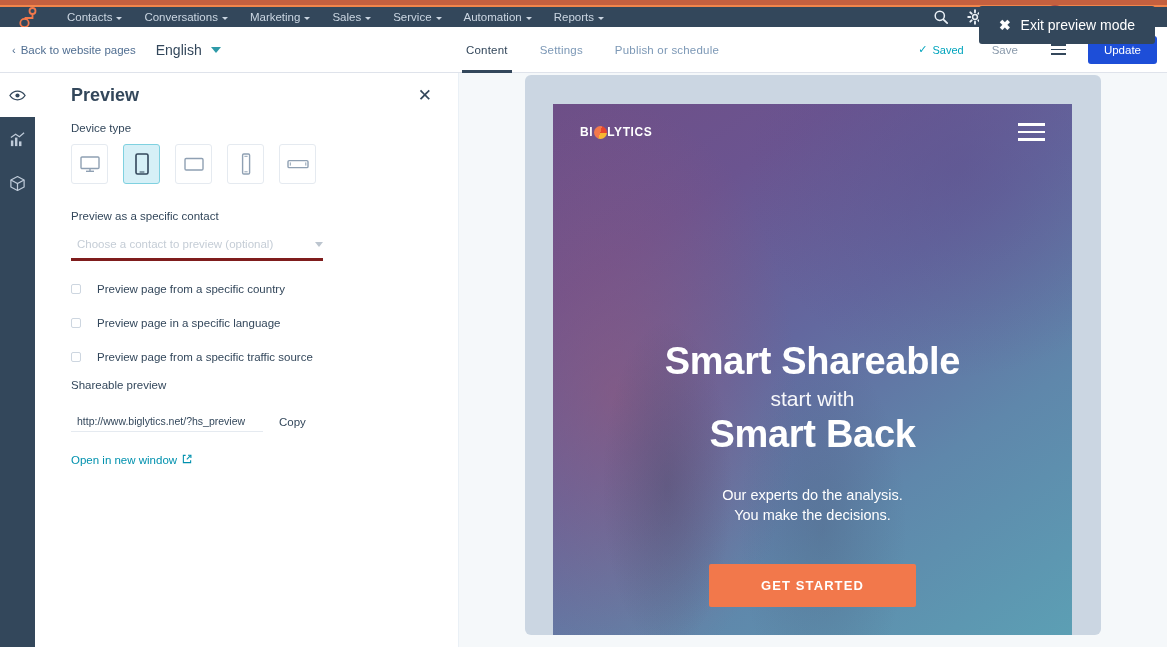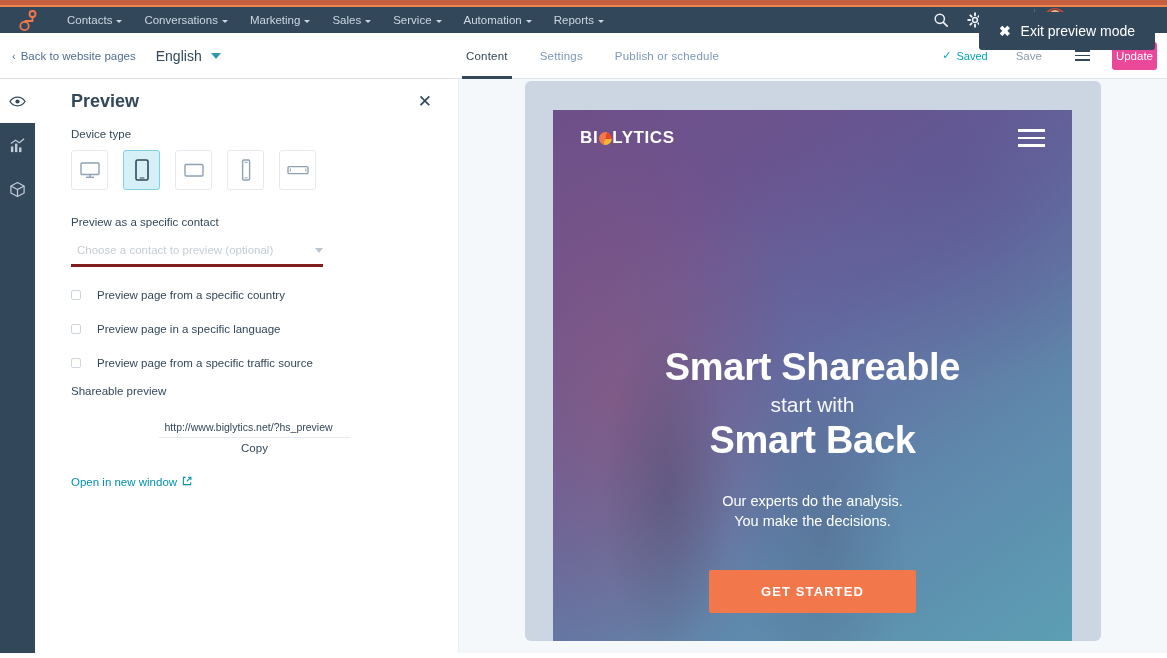--- a/index.html
+++ b/index.html
@@ -9,21 +9,21 @@
     font-family: "Liberation Sans", sans-serif;
     background: #ffffff;
   }
 
   
   #orange-stripe { height: 5px; background: #c4603f; }
   #orange-stripe-2 { height: 2px; background: #f2854b; }
 
   
   #navbar {
-    height: 26px; background: #33475b;
+    height: 20px; background: #33475b;
     display: flex; align-items: center; padding: 0 14px;
   }
   #brand-logo { width: 26px; height: 26px; margin-right: 16px; flex: 0 0 auto; }
   .nav-item {
     color: #cbd6e2; font-size: 11.5px; padding: 0 11px;
     display: flex; align-items: center; gap: 4px;
     height: 38px; cursor: pointer; white-space: nowrap;
   }
   .caret-down {
     width: 0; height: 0; border-left: 3.2px solid transparent;
@@ -102,22 +102,22 @@
     font-size: 11.5px; color: #8a9aab; padding: 0 18px; cursor: pointer;
     background: none; border: none; font-family: inherit;
   }
   #menu-btn {
     width: 34px; height: 30px; display: flex; flex-direction: column;
     justify-content: center; align-items: center; gap: 3px; cursor: pointer;
     margin: 0 6px;
   }
   #menu-btn span { display: block; width: 15px; height: 1.6px; background: #33475b; }
   #update-btn {
-    background: #ec4899; color: #fff; border: none; border-radius: 3px;
-    font-size: 11.5px; padding: 8px 4px; cursor: pointer;
+    background: #1d4ed8; color: #fff; border: none; border-radius: 3px;
+    font-size: 11.5px; padding: 8px 16px; cursor: pointer;
     font-family: inherit; margin-left: 6px;
   }
 
   
   #body-wrap { display: flex; height: 574px; }
 
   
   #icon-rail {
     width: 35px; background: #33475b; flex: 0 0 35px;
     display: flex; flex-direction: column; align-items: stretch;
@@ -171,22 +171,22 @@
   .check-box {
     width: 10px; height: 10px; border: 1px solid #cdd6e0; border-radius: 2px;
     background: #fff; flex: 0 0 auto;
   }
   .check-label { font-size: 11.5px; color: #33475b; }
 
   #shareable-label {
     font-size: 11.5px; color: #33475b; padding-left: 16px; margin-top: 16px;
   }
   #share-row {
-    display: flex; align-items: center; gap: 4px;
-    padding-left: 16px; margin-top: 20px; flex-direction: column;
+    display: flex; align-items: center; gap: 16px;
+    padding-left: 16px; margin-top: 20px;
   }
   #share-url {
     width: 192px; font-size: 10.5px; color: #33475b;
     border: none; border-bottom: 1px solid #e5eaf0;
     padding: 4px 6px; font-family: inherit; background: #fff;
   }
   #copy-link { font-size: 11.5px; color: #33475b; cursor: pointer; }
   #open-new {
     display: flex; align-items: center; gap: 5px;
     font-size: 11.5px; color: #0091ae; padding-left: 16px;
@@ -230,21 +230,21 @@
     background:
       radial-gradient(ellipse 90px 230px at 22% 72%, rgba(60,60,90,.30), rgba(60,60,90,0) 72%),
       radial-gradient(ellipse 120px 260px at 52% 80%, rgba(70,80,110,.26), rgba(70,80,110,0) 70%);
   }
   #site-header {
     position: absolute; top: 0; left: 0; right: 0; height: 56px;
     display: flex; align-items: center; justify-content: space-between;
     padding: 0 27px; z-index: 3;
   }
   #site-logo {
-    color: #fff; font-size: 17px; font-weight: bold; letter-spacing: .6px;
+    color: #fff; font-size: 12px; font-weight: bold; letter-spacing: .6px;
     display: flex; align-items: center;
   }
   #logo-dot {
     width: 13px; height: 13px; border-radius: 50%; margin: 0 .5px;
     background: conic-gradient(from 200deg, #f2784b 0 48%, #e8472c 48% 72%, #f7b731 72% 100%);
     display: inline-block;
   }
   #site-burger { display: flex; flex-direction: column; gap: 5px; cursor: pointer; }
   #site-burger span { display: block; width: 27px; height: 2.5px; background: #fff; }
 

